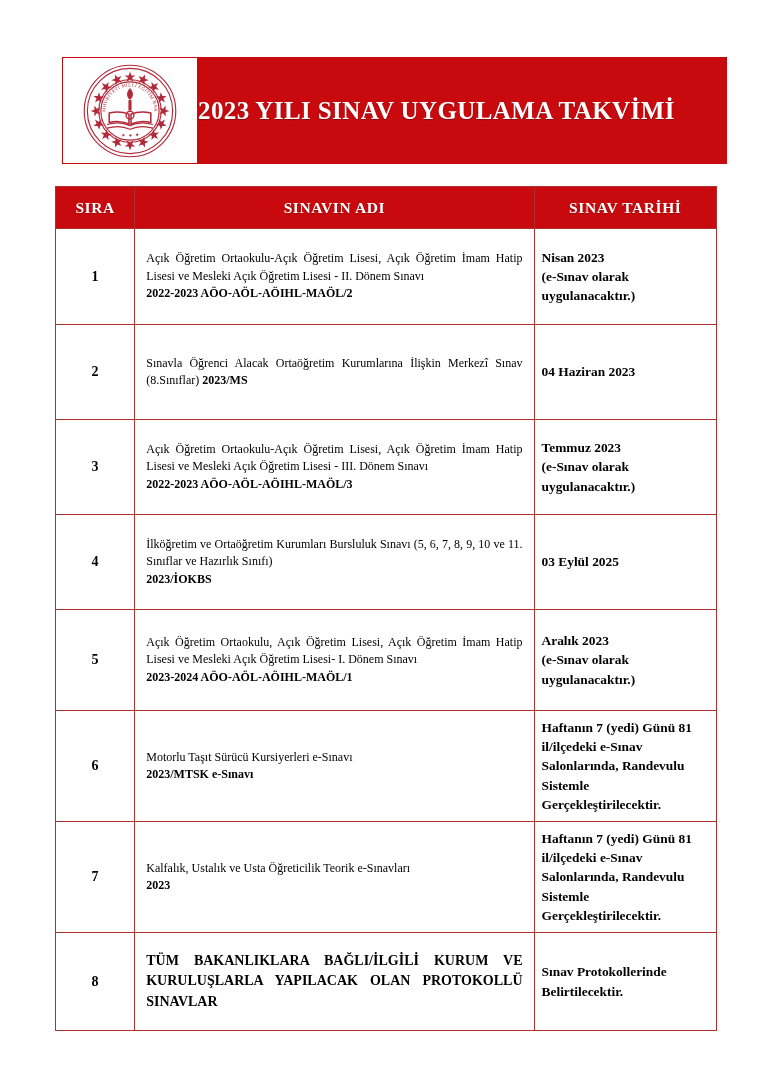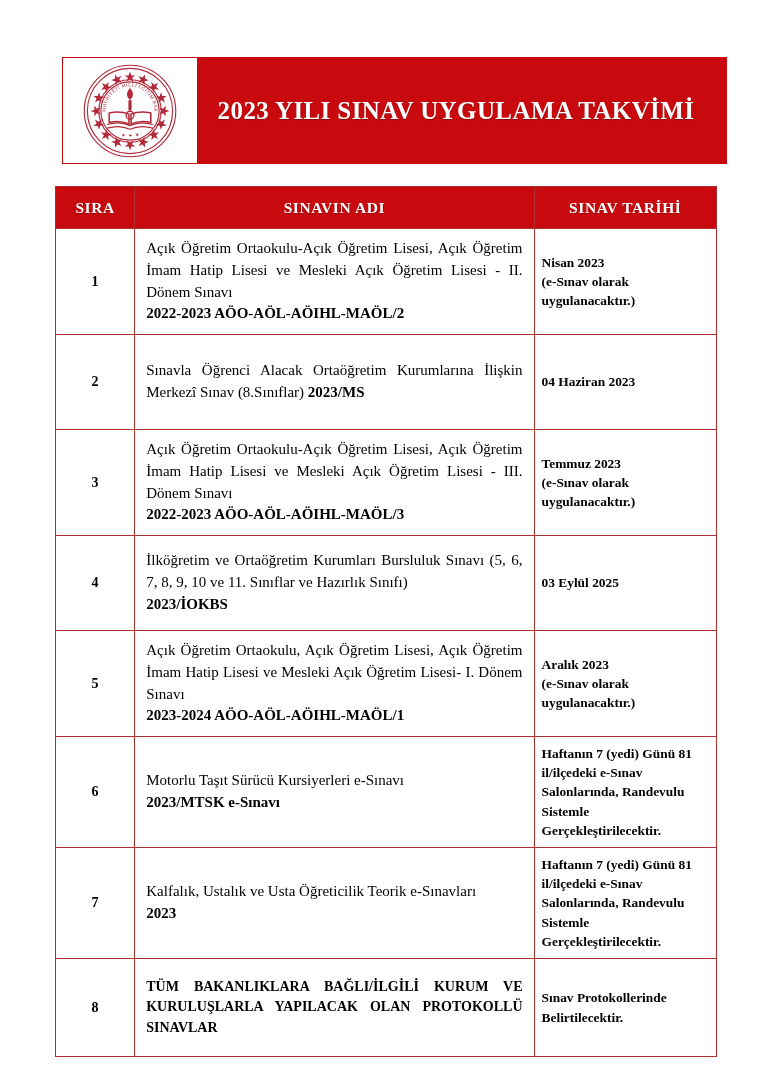--- a/index.html
+++ b/index.html
@@ -42,21 +42,20 @@
     border: 1px solid #c8090d;
     box-sizing: border-box;
     display: flex;
     align-items: center;
     justify-content: center;
   }
   .banner-title-wrap {
     flex: 1 1 auto;
     display: flex;
     align-items: center;
-    justify-content: center;
     padding-right: 13px;
   }
   .banner-title {
     font-family: "Liberation Serif", "DejaVu Serif", serif;
     font-weight: bold;
     font-size: 25px;
     letter-spacing: 0.4px;
     color: #ffffff;
     text-align: center;
     text-shadow: 0 1px 1px rgba(0,0,0,0.30);
@@ -106,21 +105,21 @@
     width: 76px;
     text-align: center;
     font-weight: bold;
     font-size: 14px;
   }
   td.cell-name {
     width: 383px;
     padding: 9px 11px 9px 11px;
     text-align: justify;
     text-justify: inter-word;
-    font-size: 15px;
+    font-size: 12px;
     line-height: 1.45;
   }
   td.cell-name.no-justify {
     text-align: left;
   }
   td.cell-date {
     width: 203px;
     padding: 6px 7px;
     text-align: left;
     font-weight: bold;

